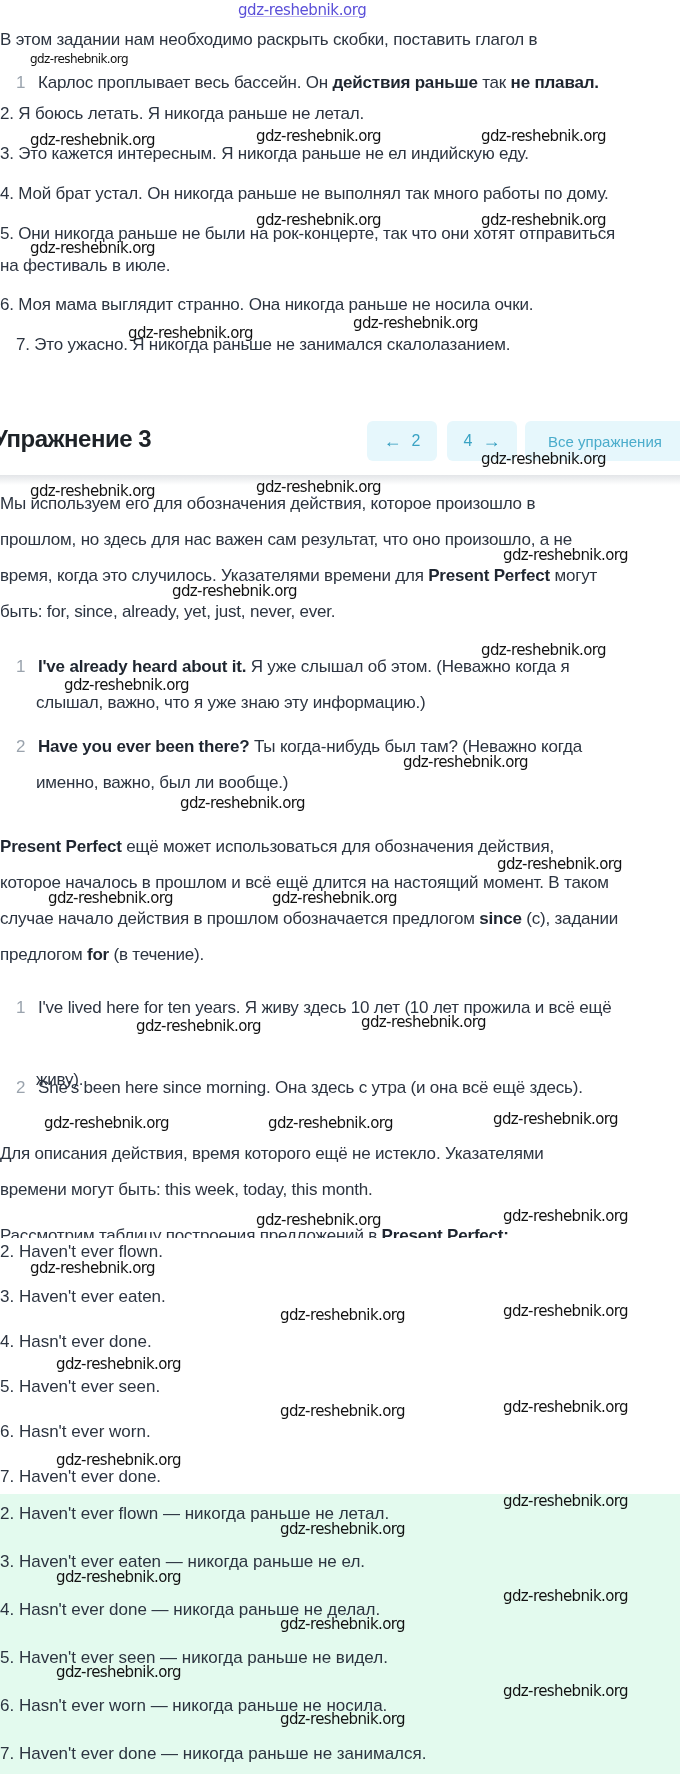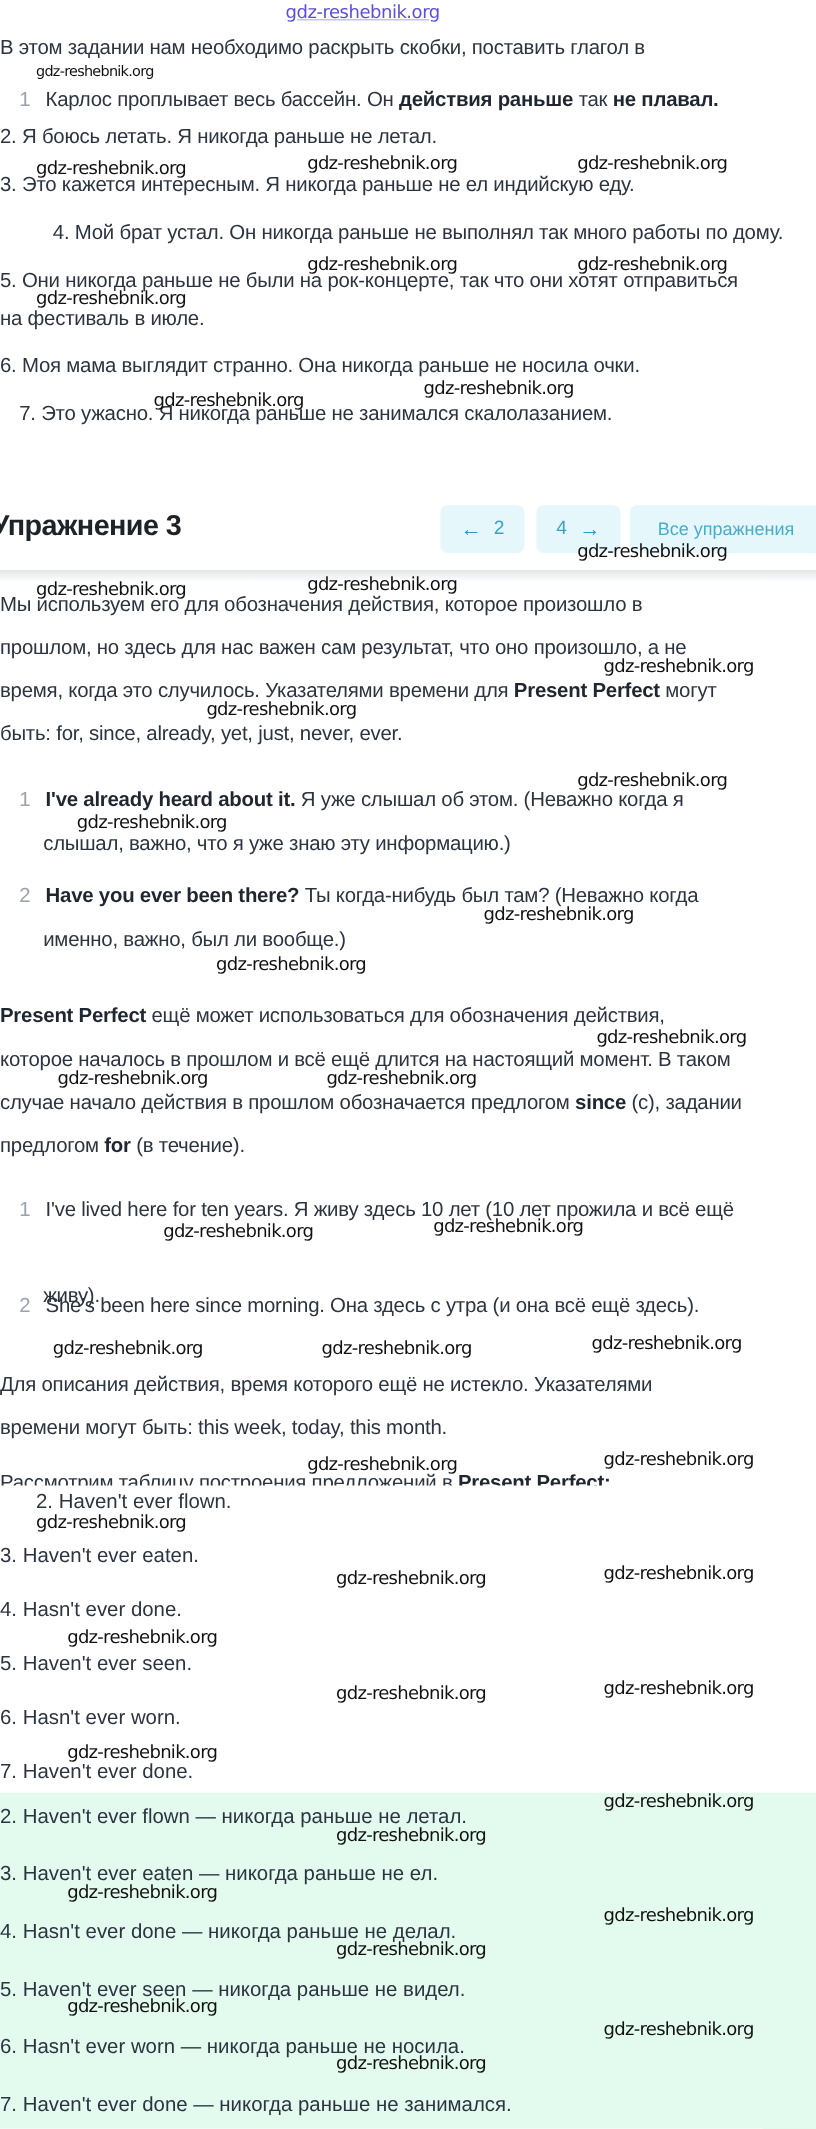--- a/index.html
+++ b/index.html
@@ -33,21 +33,21 @@
 
 <div class="abs txt" style="left:0; top:30px;">В этом задании нам необходимо раскрыть скобки, поставить глагол в</div>
 <div class="abs wm small-wm" style="left:30px; top:52px;">gdz-reshebnik.org</div>
 
 <div class="abs txt" style="left:16px; top:73px;">
   <span class="num">1</span><span>Карлос проплывает весь бассейн. Он </span><b>действия раньше</b><span> так </span><b>не плавал.</b>
 </div>
 
 <div class="abs txt" style="left:0; top:104px;">2. Я боюсь летать. Я никогда раньше не летал.</div>
 <div class="abs txt" style="left:0; top:144px;">3. Это кажется интересным. Я никогда раньше не ел индийскую еду.</div>
-<div class="abs txt" style="left:0; top:184px;padding-left:44px;">4. Мой брат устал. Он никогда раньше не выполнял так много работы по дому.</div>
+<div class="abs txt" style="left:0; top:184px;">4. Мой брат устал. Он никогда раньше не выполнял так много работы по дому.</div>
 <div class="abs txt" style="left:0; top:224px;">5. Они никогда раньше не были на рок-концерте, так что они хотят отправиться</div>
 <div class="abs txt" style="left:0; top:256px;">на фестиваль в июле.</div>
 <div class="abs txt" style="left:0; top:295px;text-align:right;">6. Моя мама выглядит странно. Она никогда раньше не носила очки.</div>
 <div class="abs txt" style="left:16px; top:335px;text-align:right;">7. Это ужасно. Я никогда раньше не занимался скалолазанием.</div>
 
 <div class="abs wm" style="left:30px; top:131px;">gdz-reshebnik.org</div>
 <div class="abs wm" style="left:256px; top:127px;">gdz-reshebnik.org</div>
 <div class="abs wm" style="left:481px; top:127px;">gdz-reshebnik.org</div>
 <div class="abs wm" style="left:256px; top:211px;">gdz-reshebnik.org</div>
 <div class="abs wm" style="left:481px; top:211px;">gdz-reshebnik.org</div>
@@ -130,21 +130,21 @@
 <div class="abs wm" style="left:493px; top:1110px;">gdz-reshebnik.org</div>
 <div class="abs txt" style="left:0; top:1144px;">Для описания действия, время которого ещё не истекло. Указателями</div>
 <div class="abs txt" style="left:0; top:1180px;">времени могут быть: this week, today, this month.</div>
 
 <div class="abs txt" style="left:0; top:1226px; height:12px; overflow:hidden;">
   <span>Рассмотрим таблицу построения предложений в </span><b>Present Perfect:</b>
 </div>
 <div class="abs wm" style="left:256px; top:1211px;">gdz-reshebnik.org</div>
 <div class="abs wm" style="left:503px; top:1207px;">gdz-reshebnik.org</div>
 
-<div class="abs answer" style="left:0; top:1242px;padding-left:30px;">2. Haven't ever flown.</div>
+<div class="abs answer" style="left:0; top:1242px;">2. Haven't ever flown.</div>
 <div class="abs answer" style="left:0; top:1287px;">3. Haven't ever eaten.</div>
 <div class="abs answer" style="left:0; top:1332px;">4. Hasn't ever done.</div>
 <div class="abs answer" style="left:0; top:1377px;">5. Haven't ever seen.</div>
 <div class="abs answer" style="left:0; top:1422px;">6. Hasn't ever worn.</div>
 <div class="abs answer" style="left:0; top:1467px;">7. Haven't ever done.</div>
 
 <div class="abs wm" style="left:30px; top:1259px;">gdz-reshebnik.org</div>
 <div class="abs wm" style="left:280px; top:1306px;">gdz-reshebnik.org</div>
 <div class="abs wm" style="left:503px; top:1302px;">gdz-reshebnik.org</div>
 <div class="abs wm" style="left:56px; top:1355px;">gdz-reshebnik.org</div>

